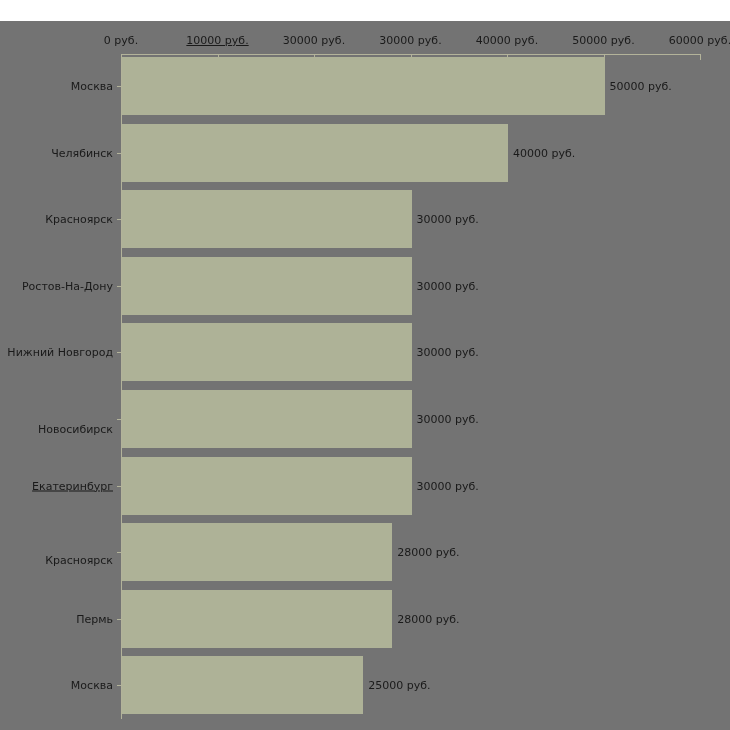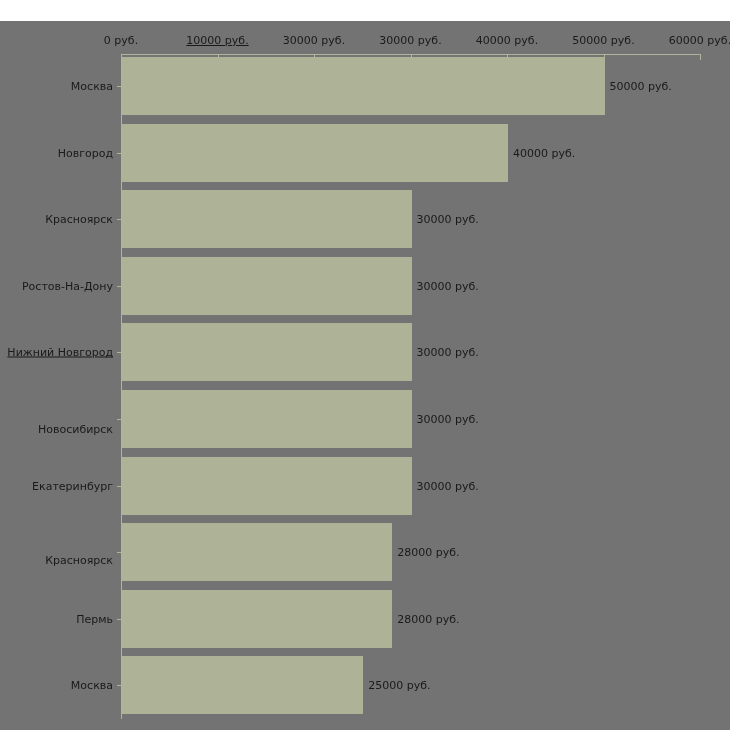--- a/index.html
+++ b/index.html
@@ -125,26 +125,26 @@
         <div class="y-tick" style="top: 265px;"></div>
         <div class="y-tick" style="top: 331px;"></div>
         <div class="y-tick" style="top: 398px;"></div>
         <div class="y-tick" style="top: 465px;"></div>
         <div class="y-tick" style="top: 531px;"></div>
         <div class="y-tick" style="top: 598px;"></div>
         <div class="y-tick" style="top: 664px;"></div>
       </div>
     <div id="cat-labels">
         <div class="cat-label" style="top: 65px;">Москва</div>
-        <div class="cat-label" style="top: 131.6px;">Новгород</div>
+        <div class="cat-label" style="top: 131.6px;">Челябинск</div>
         <div class="cat-label" style="top: 198.2px;">Красноярск</div>
         <div class="cat-label" style="top: 264.8px;">Ростов-На-Дону</div>
-        <div class="cat-label" style="top: 331.4px; text-decoration: underline;">Нижний Новгород</div>
+        <div class="cat-label" style="top: 331.4px;">Нижний Новгород</div>
         <div class="cat-label" style="top: 408px;">Новосибирск</div>
-        <div class="cat-label" style="top: 464.6px;">Екатеринбург</div>
+        <div class="cat-label" style="top: 464.6px; text-decoration: underline;">Екатеринбург</div>
         <div class="cat-label" style="top: 539px;">Красноярск</div>
         <div class="cat-label" style="top: 597.8px;">Пермь</div>
         <div class="cat-label" style="top: 664.4px;">Москва</div>
       </div>
 
     <div id="bars">
         <div class="bar" title="Москва: 50000 руб." style="top: 36px; height: 58px; width: 482.5px; background: rgb(174, 178, 151);"></div>
         <div class="bar" title="Волгоград: 40000 руб." style="top: 102.6px; height: 58px; width: 386px; background: rgb(174, 178, 151);"></div>
         <div class="bar" title="Челябинск: 30000 руб." style="top: 169.2px; height: 58px; width: 289.5px; background: rgb(174, 178, 151);"></div>
         <div class="bar" title="Ростов-На-Дону: 30000 руб." style="top: 235.8px; height: 58px; width: 289.5px; background: rgb(174, 178, 151);"></div>

